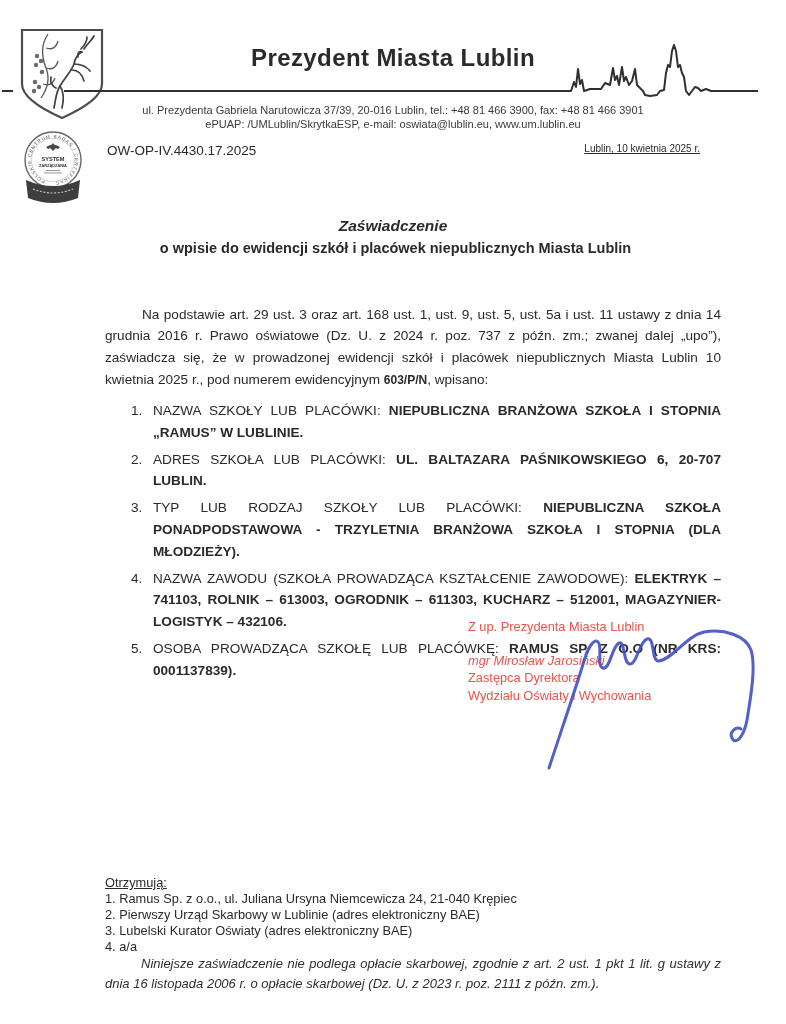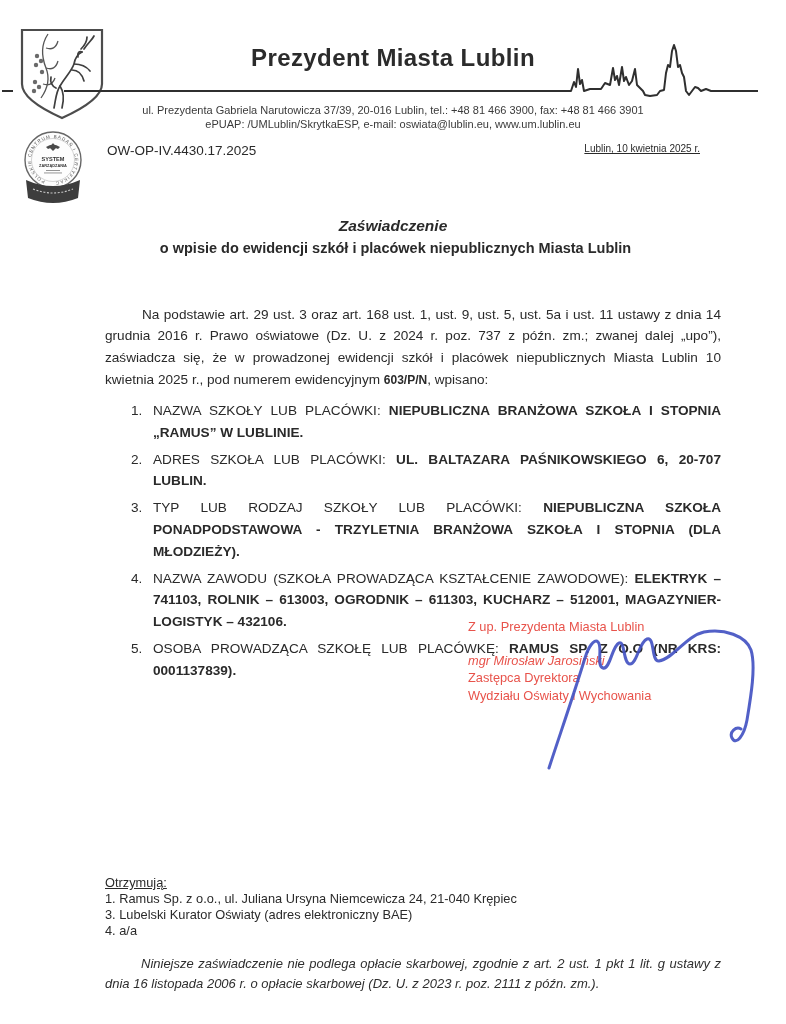--- a/index.html
+++ b/index.html
@@ -157,19 +157,20 @@
     <div>Wydziału Oświaty i Wychowania</div>
   </div>
 
   <svg class="sig-svg" viewBox="0 0 240 150" fill="none">
     <path stroke="#4353c2" stroke-width="3" stroke-linecap="round" opacity="0.92" d="M21,146 C30,118 44,78 57,36 C60,26 66,16 70,20 C75,25 68,44 75,46 C82,48 84,24 91,21 C97,18 95,42 102,42 C109,42 111,20 119,17 C127,14 123,40 131,39 C145,37 158,14 176,10 C196,6 218,14 223,28 C228,44 223,74 219,98 C216,114 208,124 204,116 C201,110 208,104 213,107"></path>
   </svg>
 
   <div class="received">
     <div class="head">Otrzymują:</div>
     <div>1. Ramus Sp. z o.o., ul. Juliana Ursyna Niemcewicza 24, 21-040 Krępiec</div>
+    <div>2. Pierwszy Urząd Skarbowy w Lublinie (adres elektroniczny BAE)</div>
     <div>3. Lubelski Kurator Oświaty (adres elektroniczny BAE)</div>
     <div>4. a/a</div>
   </div>
 
   <p class="note">Niniejsze zaświadczenie nie podlega opłacie skarbowej, zgodnie z art. 2 ust. 1 pkt 1 lit. g ustawy z dnia 16 listopada 2006 r. o opłacie skarbowej (Dz. U. z 2023 r. poz. 2111 z późn. zm.).</p>
 
 </div>
 
 </body></html>

